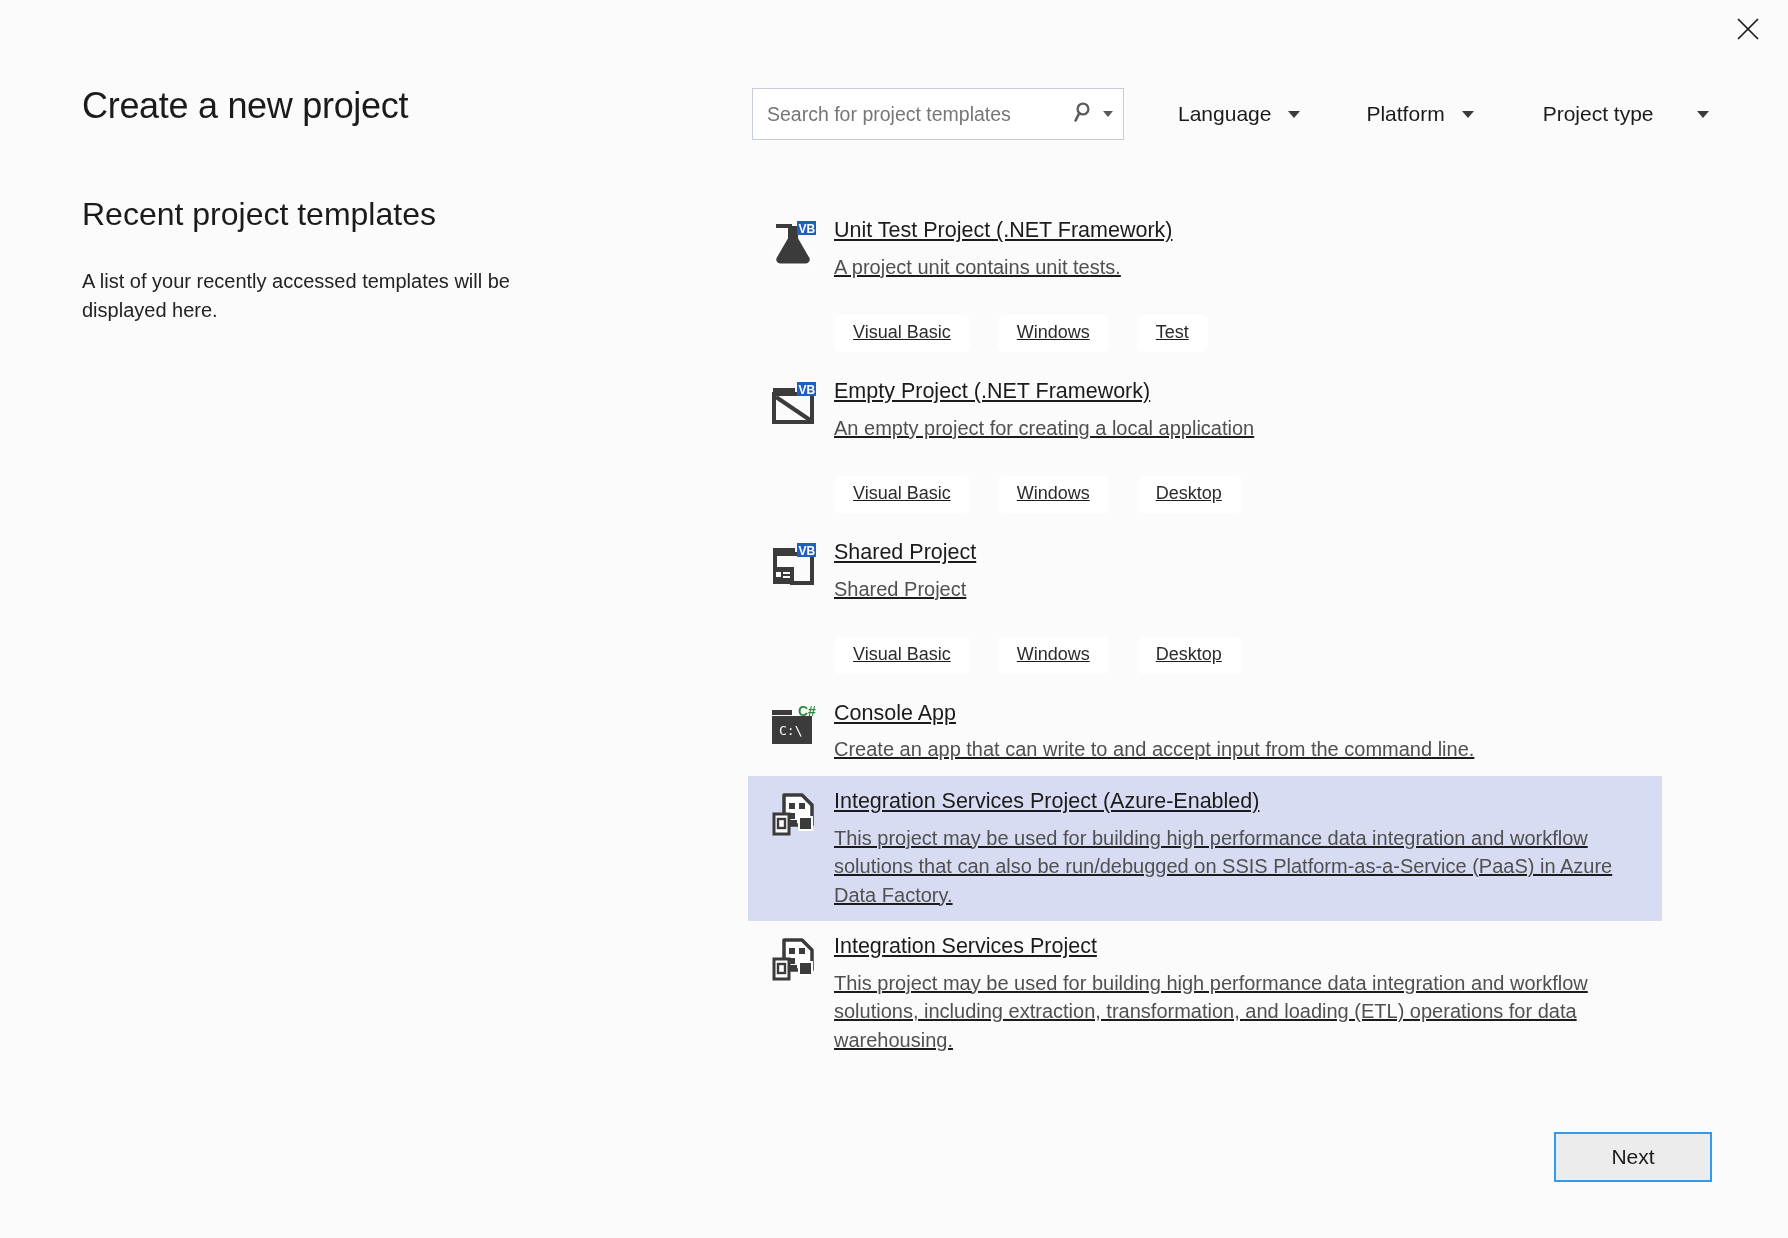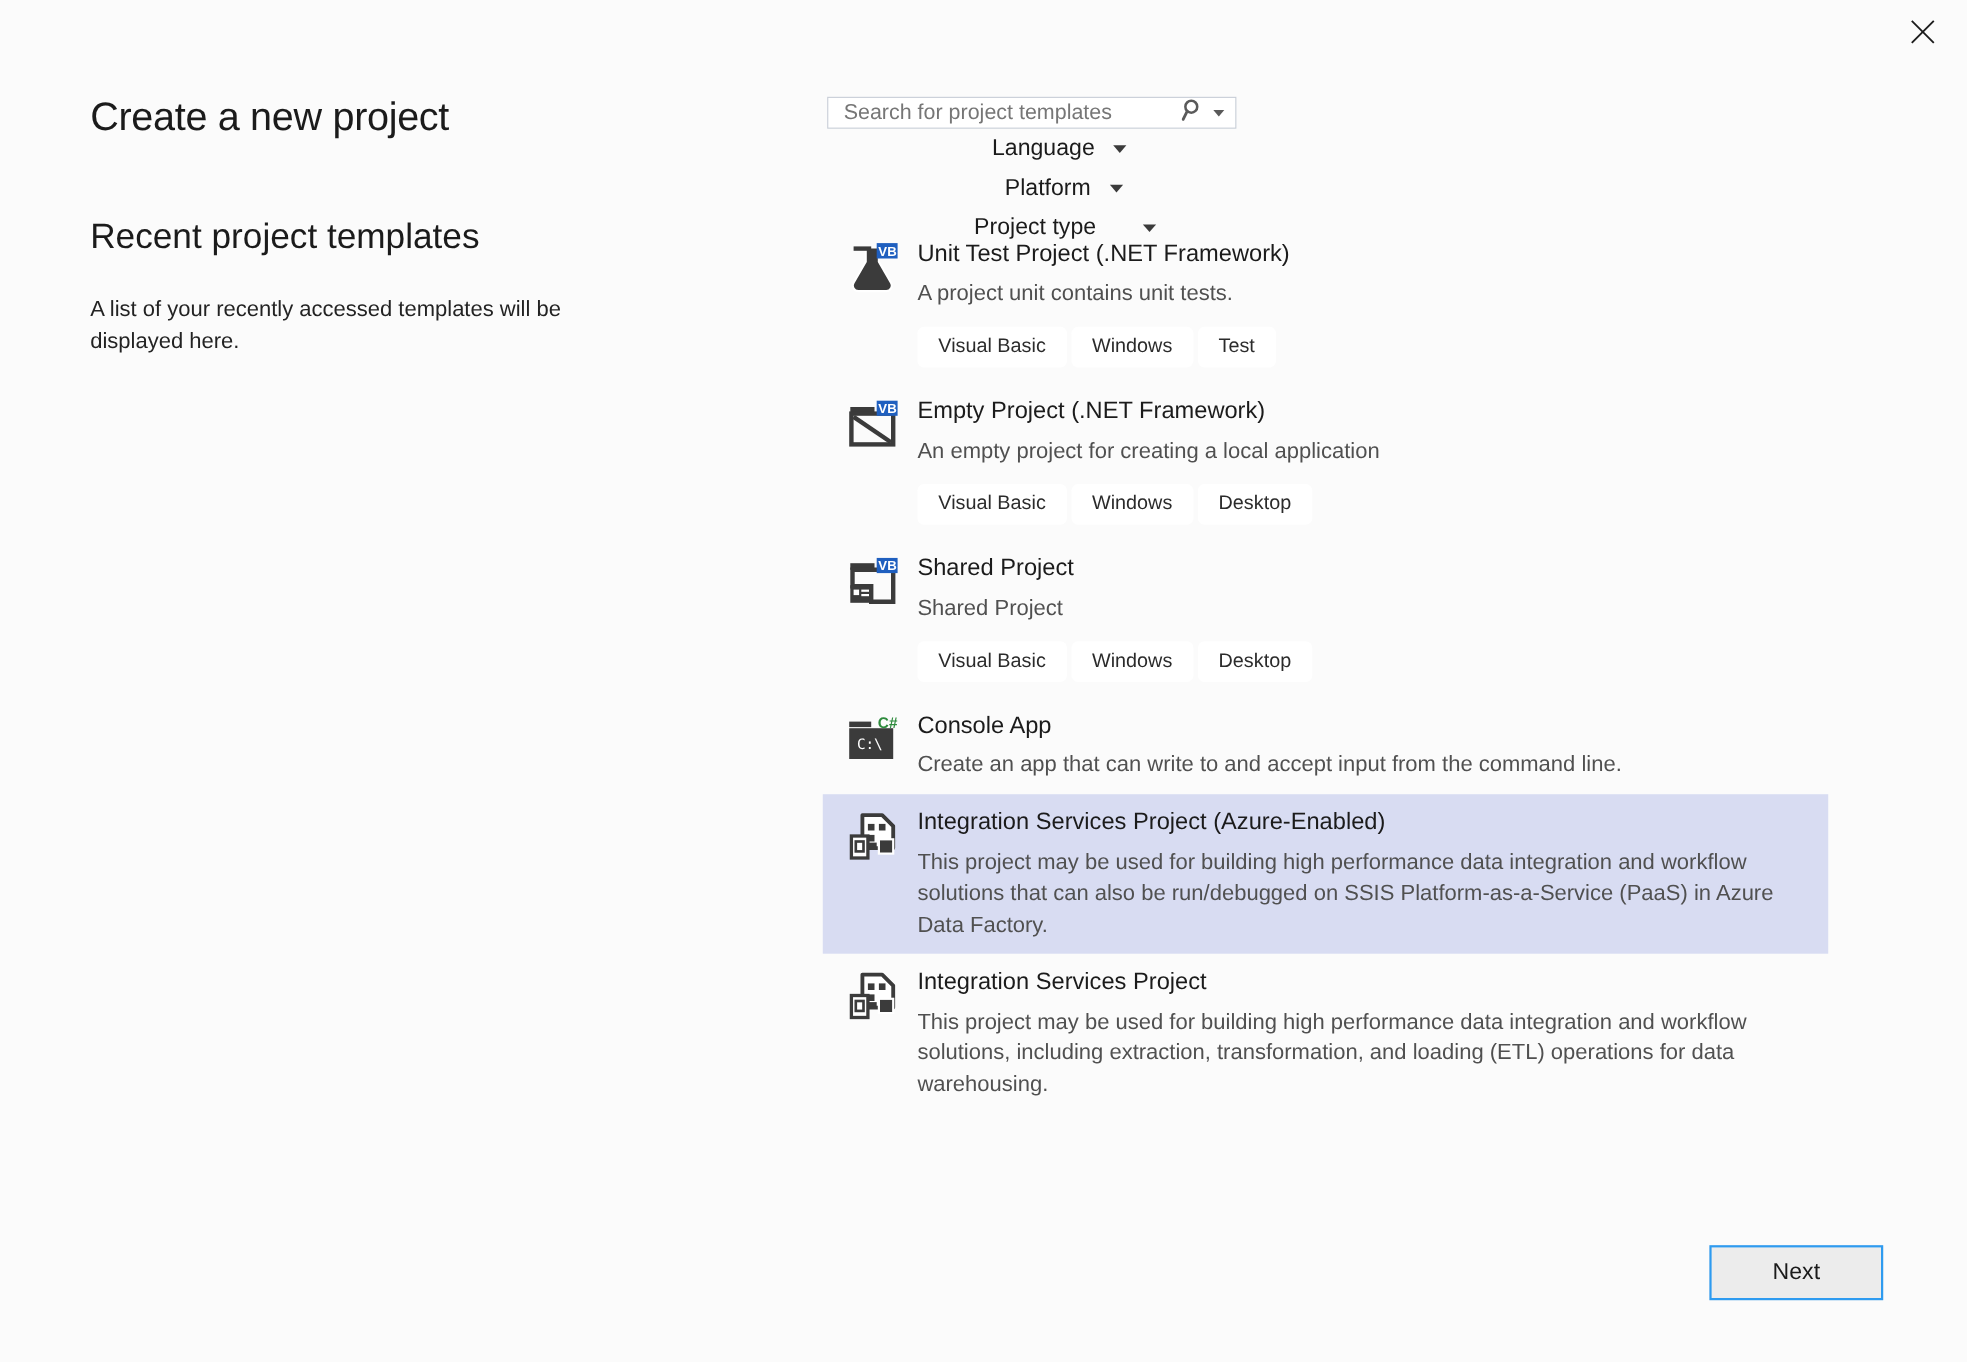--- a/index.html
+++ b/index.html
@@ -47,21 +47,20 @@
   }
 
   
   .header-tools {
     position: absolute;
     left: 752px;
     top: 88px;
     display: flex;
     align-items: center;
     height: 52px;
-    flex-direction: column;
   }
   .search-wrap {
     width: 372px;
     height: 52px;
     box-sizing: border-box;
     border: 1px solid #c7cdd6;
     background: #ffffff;
     display: flex;
     align-items: center;
     padding: 0 10px 0 14px;
@@ -155,38 +154,38 @@
   .template-item.selected { background: #d8dcf2; }
 
   .tpl-icon {
     width: 46px;
     min-width: 46px;
     height: 46px;
     margin-right: 18px;
     margin-top: 4px;
     position: relative;
   }
-  .tpl-body { flex: 1; min-width: 0; }
+  .tpl-body { flex: 1; min-width: 0; text-decoration: underline; }
   .tpl-title {
     font-size: 21.5px;
     color: #1b1b1b;
     line-height: 1.25;
     margin: 0 0 9px 0;
   }
   .tpl-desc {
     font-size: 20px;
     color: #505050;
     line-height: 1.42;
     margin: 0;
     max-width: 810px;
   }
   .tpl-tags {
     display: flex;
-    gap: 4px;
-    margin-top: 16px;
+    gap: 28px;
+    margin-top: 34px;
     margin-bottom: 2px;
     text-align: right;
   }
   .tag {
     background: #ffffff;
     border-radius: 6px;
     font-size: 18px;
     color: #2b2b2b;
     padding: 7px 19px 8px 19px;
     line-height: 1.2;

